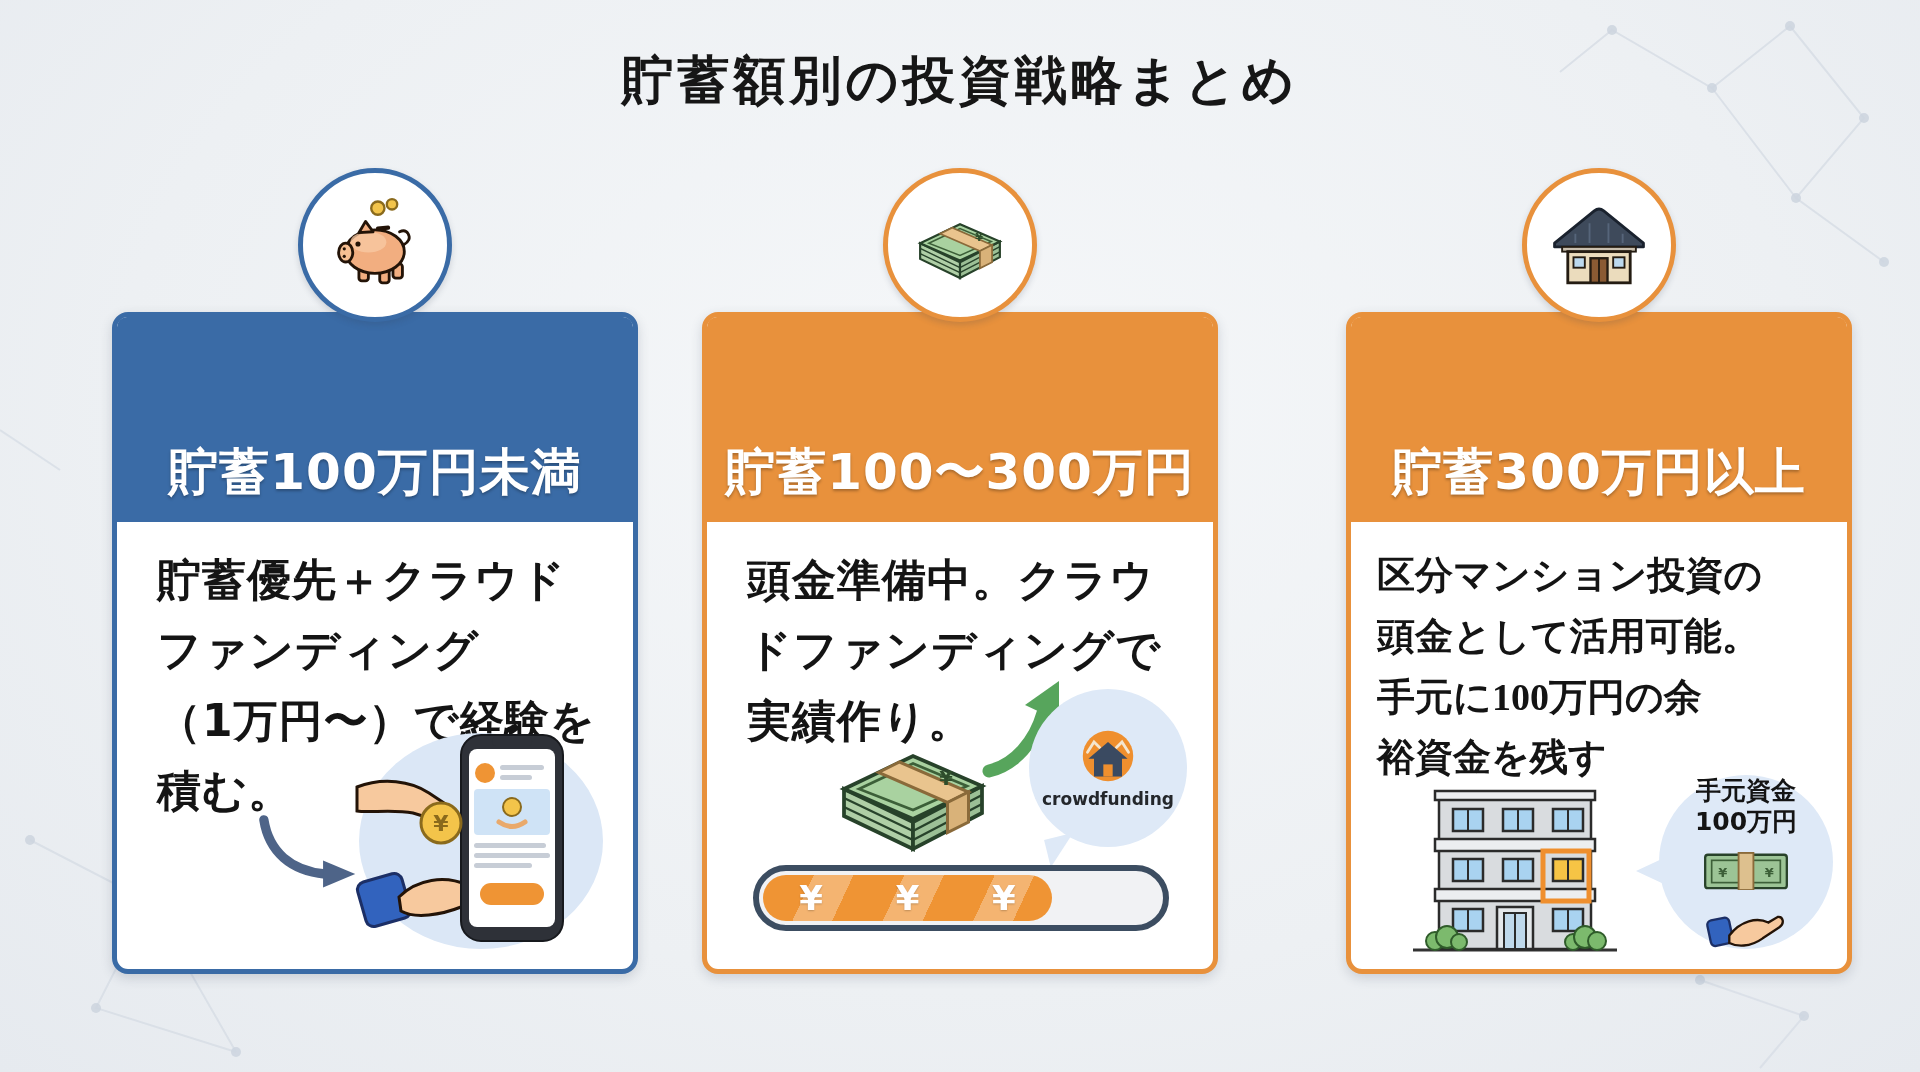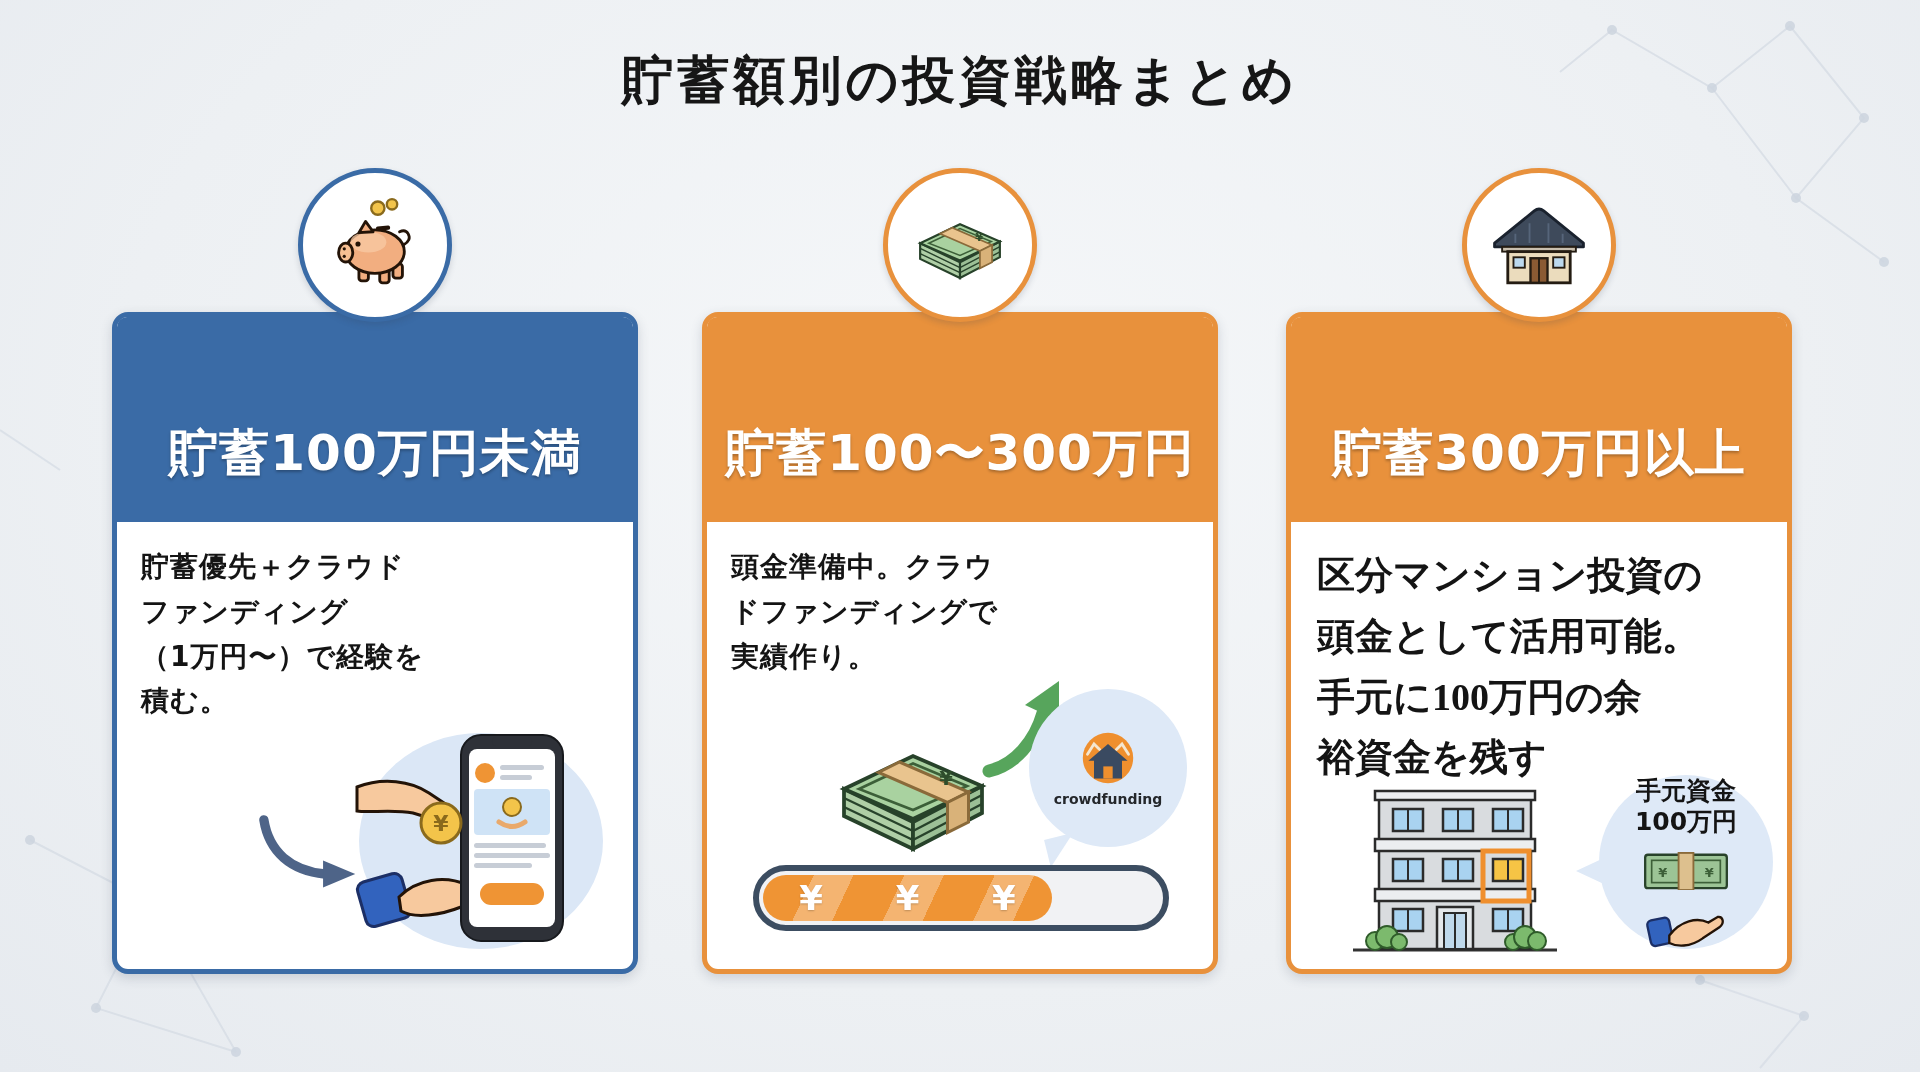--- a/index.html
+++ b/index.html
@@ -25,51 +25,51 @@
     width:144px;height:144px;border-radius:50%;background:#fff;border:5px solid;
     display:flex;align-items:center;justify-content:center;z-index:3;
     box-shadow:0 3px 6px rgba(50,60,85,.18);
   }
   .blue .icon-circle{border-color:#3A6BA6;}
   .orange .icon-circle{border-color:#E8913C;}
   .icon-circle svg{width:104px;height:96px;}
   .card-headerband{
     height:205px;border-radius:10px 10px 0 0;
     display:flex;align-items:flex-end;justify-content:center;
-    padding-bottom:35px;box-sizing:border-box;
+    padding-bottom:16px;box-sizing:border-box;
   }
   .blue .card-headerband{background:#3A6BA6;}
   .orange .card-headerband{background:#E8913C;text-align:center;}
   .header-label{
     color:#fff;font-size:50px;font-weight:800;letter-spacing:1px;white-space:nowrap;
     text-shadow:0 2px 3px rgba(0,0,0,.28);
   }
   .body-text{
-    position:absolute;left:24px;top:228px;right:20px;
-    font-size:28px;font-weight:800;line-height:1.6;color:#141414;
+    position:absolute;left:40px;top:228px;right:20px;
+    font-size:44px;font-weight:800;line-height:1.6;color:#141414;
     white-space:pre-line;letter-spacing:1px;
   }
   .card3 .body-text{font-size:38px;left:26px;letter-spacing:0;font-family:Liberation Serif, serif;}
   
   .curve-arrow{position:absolute;left:135px;top:492px;width:110px;height:86px;}
   .fund-illus{position:absolute;left:232px;top:408px;width:264px;height:234px;}
   
   .stack-big{position:absolute;left:108px;top:400px;width:196px;height:150px;}
   .green-arrow{position:absolute;left:272px;top:360px;width:96px;height:104px;}
   .speech-bubble{
     position:absolute;background:#DEE9F7;border-radius:50%;
     display:flex;flex-direction:column;align-items:center;justify-content:center;
   }
   .bubble-cf{left:322px;top:372px;width:158px;height:158px;gap:5px;}
   .bubble-cf .tail{
     position:absolute;left:18px;bottom:-17px;width:0;height:0;
     border-top:28px solid #DEE9F7;border-right:30px solid transparent;
     transform:rotate(-14deg);
   }
-  .cf-label{font-size:14px;font-weight:800;color:#24272B;}
+  .cf-label{font-size:17px;font-weight:800;color:#24272B;}
   .progress-track{
     position:absolute;left:46px;top:548px;width:416px;height:66px;
     border:6px solid #3C4D61;border-radius:34px;background:#F1F2F4;
     box-sizing:border-box;padding:4px;
   }
   .progress-fill{
     height:100%;border-radius:24px;
     background:repeating-linear-gradient(115deg, rgba(255,255,255,0) 0 46px, rgba(255,255,255,.30) 46px 82px), #EF9434;
     display:flex;align-items:center;justify-content:space-around;
   }
@@ -223,21 +223,21 @@
   </div>
   <div class="progress-track">
     <div class="progress-fill" style="width:73%">
       <span class="yen-glyph">¥</span>
       <span class="yen-glyph">¥</span>
       <span class="yen-glyph">¥</span>
     </div>
   </div>
 </div>
 
-<div class="card orange card3" style="left:1286px;width:506px">
+<div class="card orange card3" style="left:1346px;width:506px">
   <div class="icon-circle">
     <svg viewBox="0 0 110 100">
       <path d="M8,48 L50,14 Q55,10 60,14 L102,48 L102,52 L8,52 Z" fill="#3E4A5B" stroke="#1A222E" stroke-width="3" stroke-linejoin="round"></path>
       <path d="M30,38 L30,48 M45,27 L45,48 M65,27 L65,48 M80,38 L80,48" stroke="#56657A" stroke-width="2" fill="none"></path>
       <rect x="16" y="52" width="78" height="5" fill="#C9BFAE" stroke="#241C12" stroke-width="2"></rect>
       <rect x="22" y="57" width="66" height="33" fill="#EBDCBD" stroke="#241C12" stroke-width="3"></rect>
       <rect x="46" y="64" width="18" height="26" fill="#8A5A33" stroke="#241C12" stroke-width="2.5"></rect>
       <line x1="55" y1="64" x2="55" y2="90" stroke="#241C12" stroke-width="2"></line>
       <rect x="28" y="63" width="12" height="11" fill="#BCD9EE" stroke="#241C12" stroke-width="2"></rect>
       <rect x="70" y="63" width="12" height="11" fill="#BCD9EE" stroke="#241C12" stroke-width="2"></rect>

